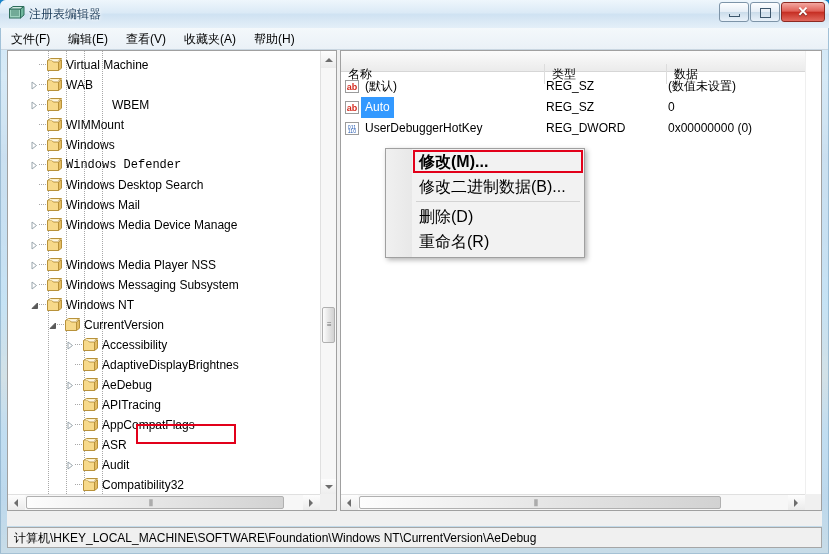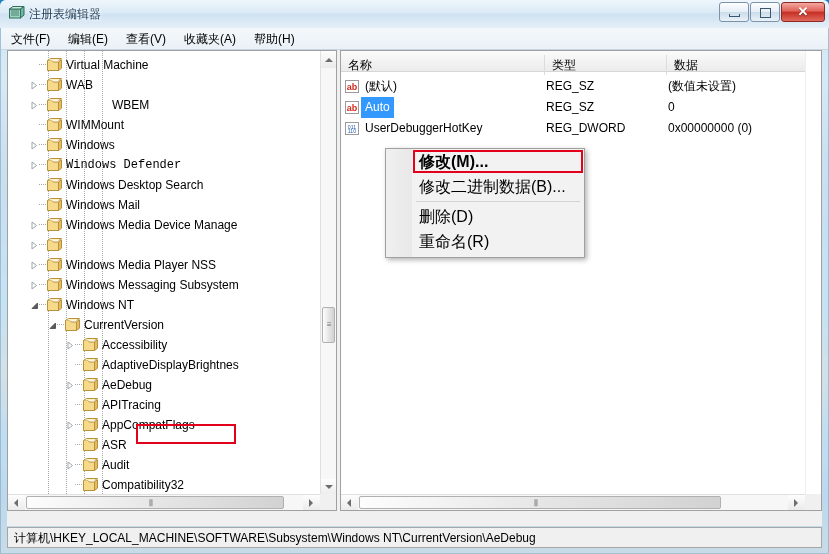--- a/index.html
+++ b/index.html
@@ -112,21 +112,21 @@
   .sb-thumb{position:absolute;background:linear-gradient(90deg,#fdfdfd,#e4e4e4 55%,#d2d2d2);
     border:1px solid #b0b0b0;border-radius:2px;box-sizing:border-box;}
   .grip{position:absolute;font-size:8px;color:#6d6d6d;letter-spacing:0;}
   .arr{width:0;height:0;position:absolute;}
   
   #list-header{
     position:absolute;left:0;top:0;width:480px;height:21px;
     background:linear-gradient(180deg,#fbfbfb 0%,#f3f3f3 50%,#ebebeb 100%);
     border-bottom:1px solid #d6d6d6;box-sizing:border-box;
   }
-  .col-h{position:absolute;top:4px;height:20px;line-height:20px;font-size:12px;color:#000;
+  .col-h{position:absolute;top:13px;height:20px;line-height:20px;font-size:12px;color:#000;
          padding-left:7px;box-sizing:border-box;border-right:1px solid #dcdcdc;}
   .lrow{position:absolute;left:0;width:464px;height:21px;line-height:21px;font-size:12px;color:#000;padding-left:32px;}
   .lname{position:absolute;left:0;top:0;height:21px;line-height:21px;padding-left:24px;}
   .ltype{position:absolute;left:205px;top:0;height:21px;line-height:21px;}
   .ldata{position:absolute;left:327px;top:0;height:21px;line-height:21px;}
   .vicon{position:absolute;left:4px;top:3px;width:16px;height:15px;}
   .sel{background:#3399ff;color:#fff;}
   #list-vsb{position:absolute;right:0;top:0;width:16px;height:444px;background:#fff;border-left:1px solid #efefef;box-sizing:border-box;}
   #list-hsb{position:absolute;left:0;bottom:0;width:464px;height:16px;background:#f7f7f7;border-top:1px solid #e0e0e0;box-sizing:border-box;}
   #list-corner{position:absolute;right:0;bottom:0;width:16px;height:16px;background:#f0f0f0;}
@@ -565,15 +565,15 @@
           <div class="ctx-item" style="top: 26px;">修改二进制数据(B)...</div>
           <div class="ctx-item" style="top: 56px;">删除(D)</div>
           <div class="ctx-item" style="top: 81px;">重命名(R)</div>
         </div>
       <div id="ctx-sep"></div>
       <div id="ctx-hl"></div>
     </div>
   </div>
 
   <div id="statusbar">
-    <span id="status-text">计算机\HKEY_LOCAL_MACHINE\SOFTWARE\Subsystem\Windows NT\CurrentVersion\AeDebug</span>
+    <span id="status-text">计算机\HKEY_LOCAL_MACHINE\SOFTWARE\Foundation\Windows NT\CurrentVersion\AeDebug</span>
   </div>
 </div>
 
 </body></html>

